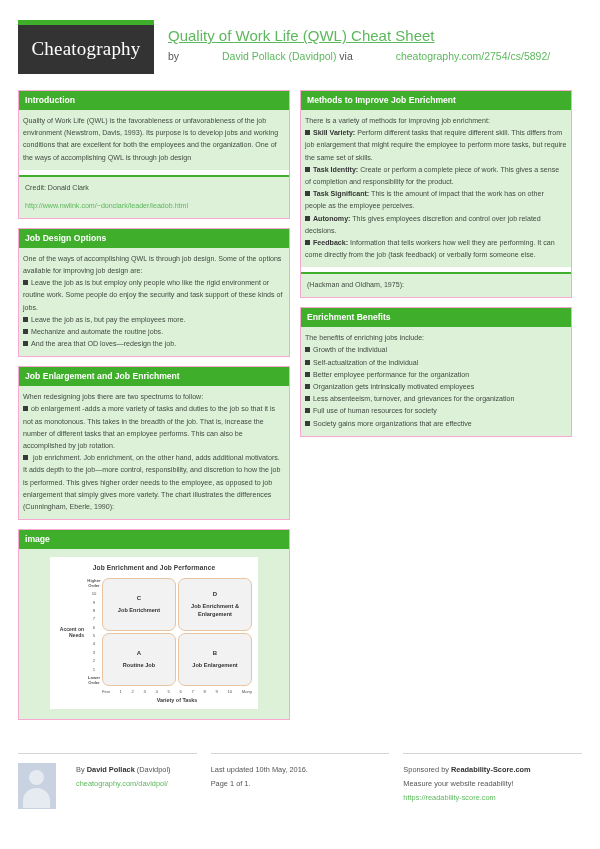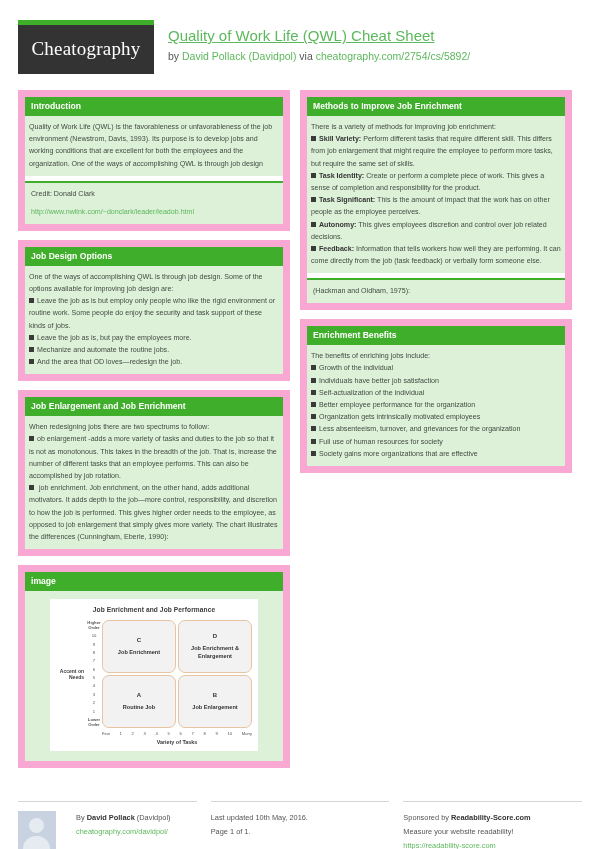--- a/index.html
+++ b/index.html
@@ -17,27 +17,27 @@
   .logo-topbar { height: 5px; background: #3fae2a; }
   .logo-box {
     background: #333333; color: #ffffff;
     font-family: "Liberation Serif", serif;
     font-size: 19px; text-align: center;
     padding: 13px 0 14px; letter-spacing: .2px;
   }
   .title-block { padding-top: 6px; }
   .cs-title { color: #5cb85c; font-size: 15px; font-weight: 400; line-height: 1.3; text-decoration: underline; }
   .cs-byline { font-size: 10.5px; color: #555; margin-top: 3px; line-height: 1.4; }
-  .cs-byline a, .grn { color: #5cb85c; text-decoration: none; }
+  .cs-byline a, .grn { color: #5cb85c; text-decoration: none; margin-left: 40px; }
 
   
   .columns { display: flex; gap: 10px; margin-top: 12px; }
   .col { width: 272px; }
 
-  .card { margin-bottom: 9px; border: 7px solid #f9a8d4; }
+  .card { margin-bottom: 9px; border: 1px solid #f9a8d4; }
   .card-head {
     background: #3fae2a; color: #ffffff;
     font-size: 8.6px; font-weight: bold;
     padding: 4px 6px 5px;
   }
   .card-body { background: #ddf0d8; padding: 5px 4px 6px; }
   .card-body p, .card-body .li {
     font-size: 7.1px; line-height: 1.72; color: #3f4a3f;
   }
   .card-sep { border-top: 2px solid #3fae2a; margin: 5px 0 0; }
@@ -254,21 +254,20 @@
         <div class="sub-body">
           <p>(Hackman and Oldham, 1975):</p>
         </div>
       </div>
 
       <div class="card">
         <div class="card-head">Enrichment Benefits</div>
         <div class="card-body">
           <p>The benefits of enriching jobs include:</p>
           <span class="li"><span class="bul"></span><span>Growth of the individual</span></span>
-          <span class="li"><span class="bul"></span><span>Individuals have better job satisfaction</span></span>
           <span class="li"><span class="bul"></span><span>Self-actualization of the individual</span></span>
           <span class="li"><span class="bul"></span><span>Better employee performance for the organization</span></span>
           <span class="li"><span class="bul"></span><span>Organization gets intrinsically motivated employees</span></span>
           <span class="li"><span class="bul"></span><span>Less absenteeism, turnover, and grievances for the organization</span></span>
           <span class="li"><span class="bul"></span><span>Full use of human resources for society</span></span>
           <span class="li"><span class="bul"></span><span>Society gains more organizations that are effective</span></span>
         </div>
       </div>
 
     </div>

